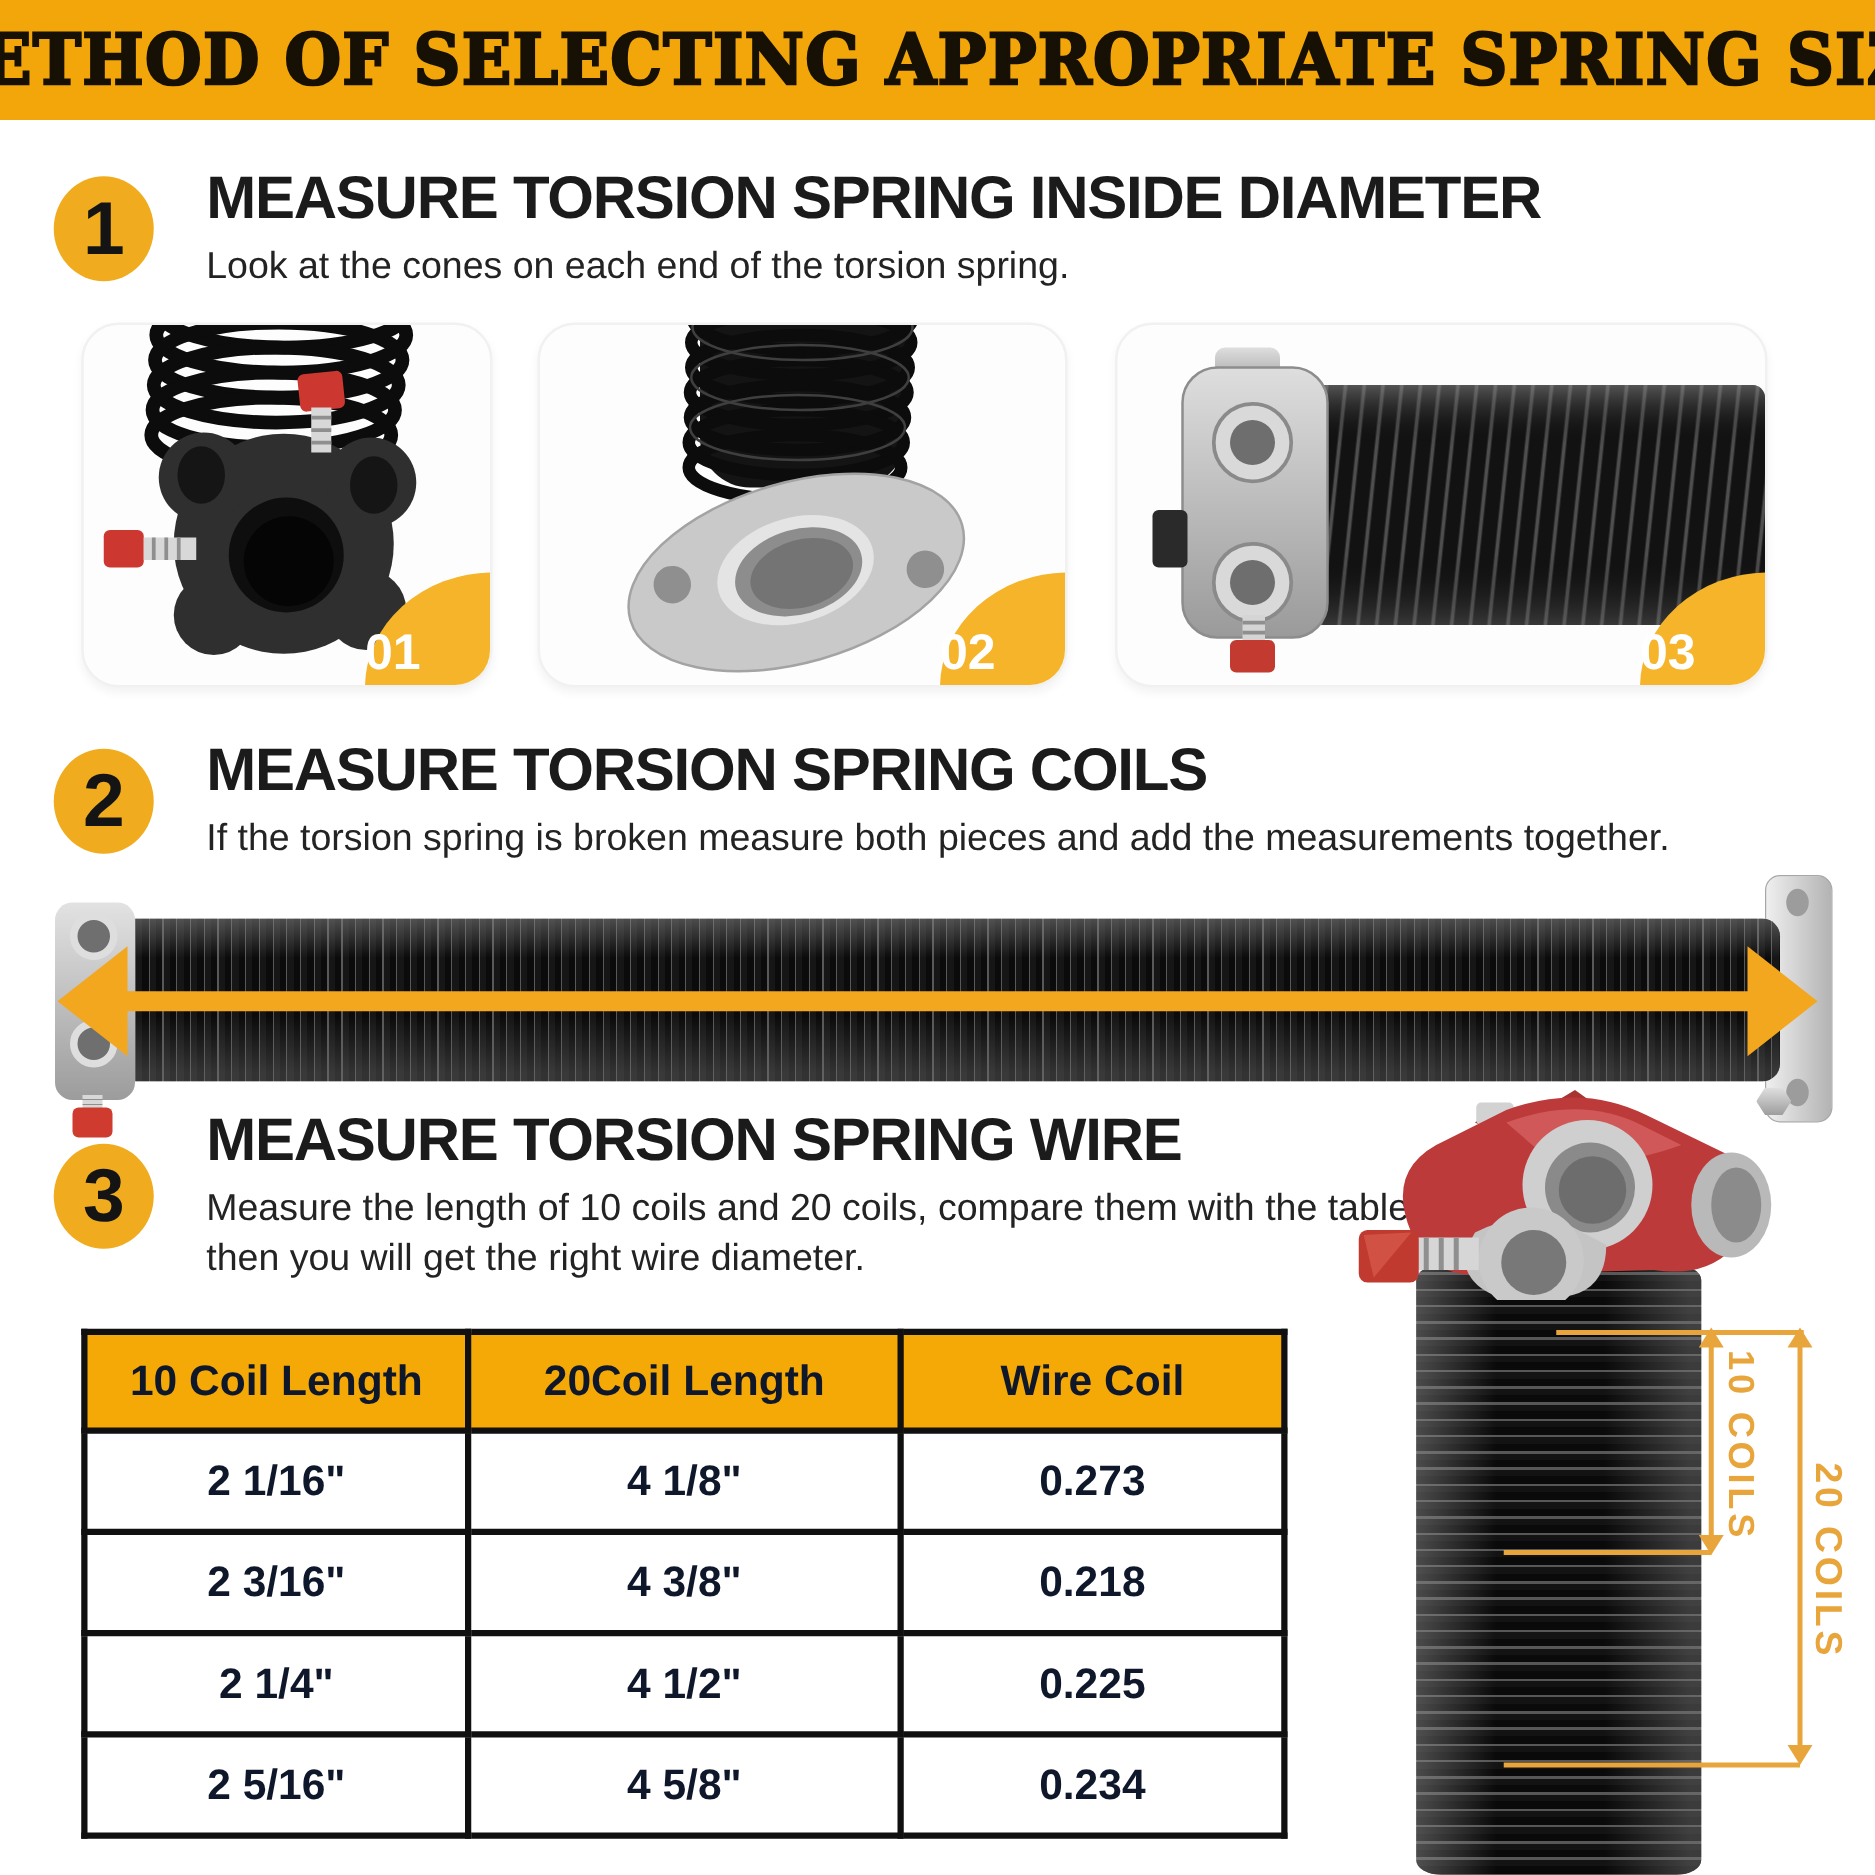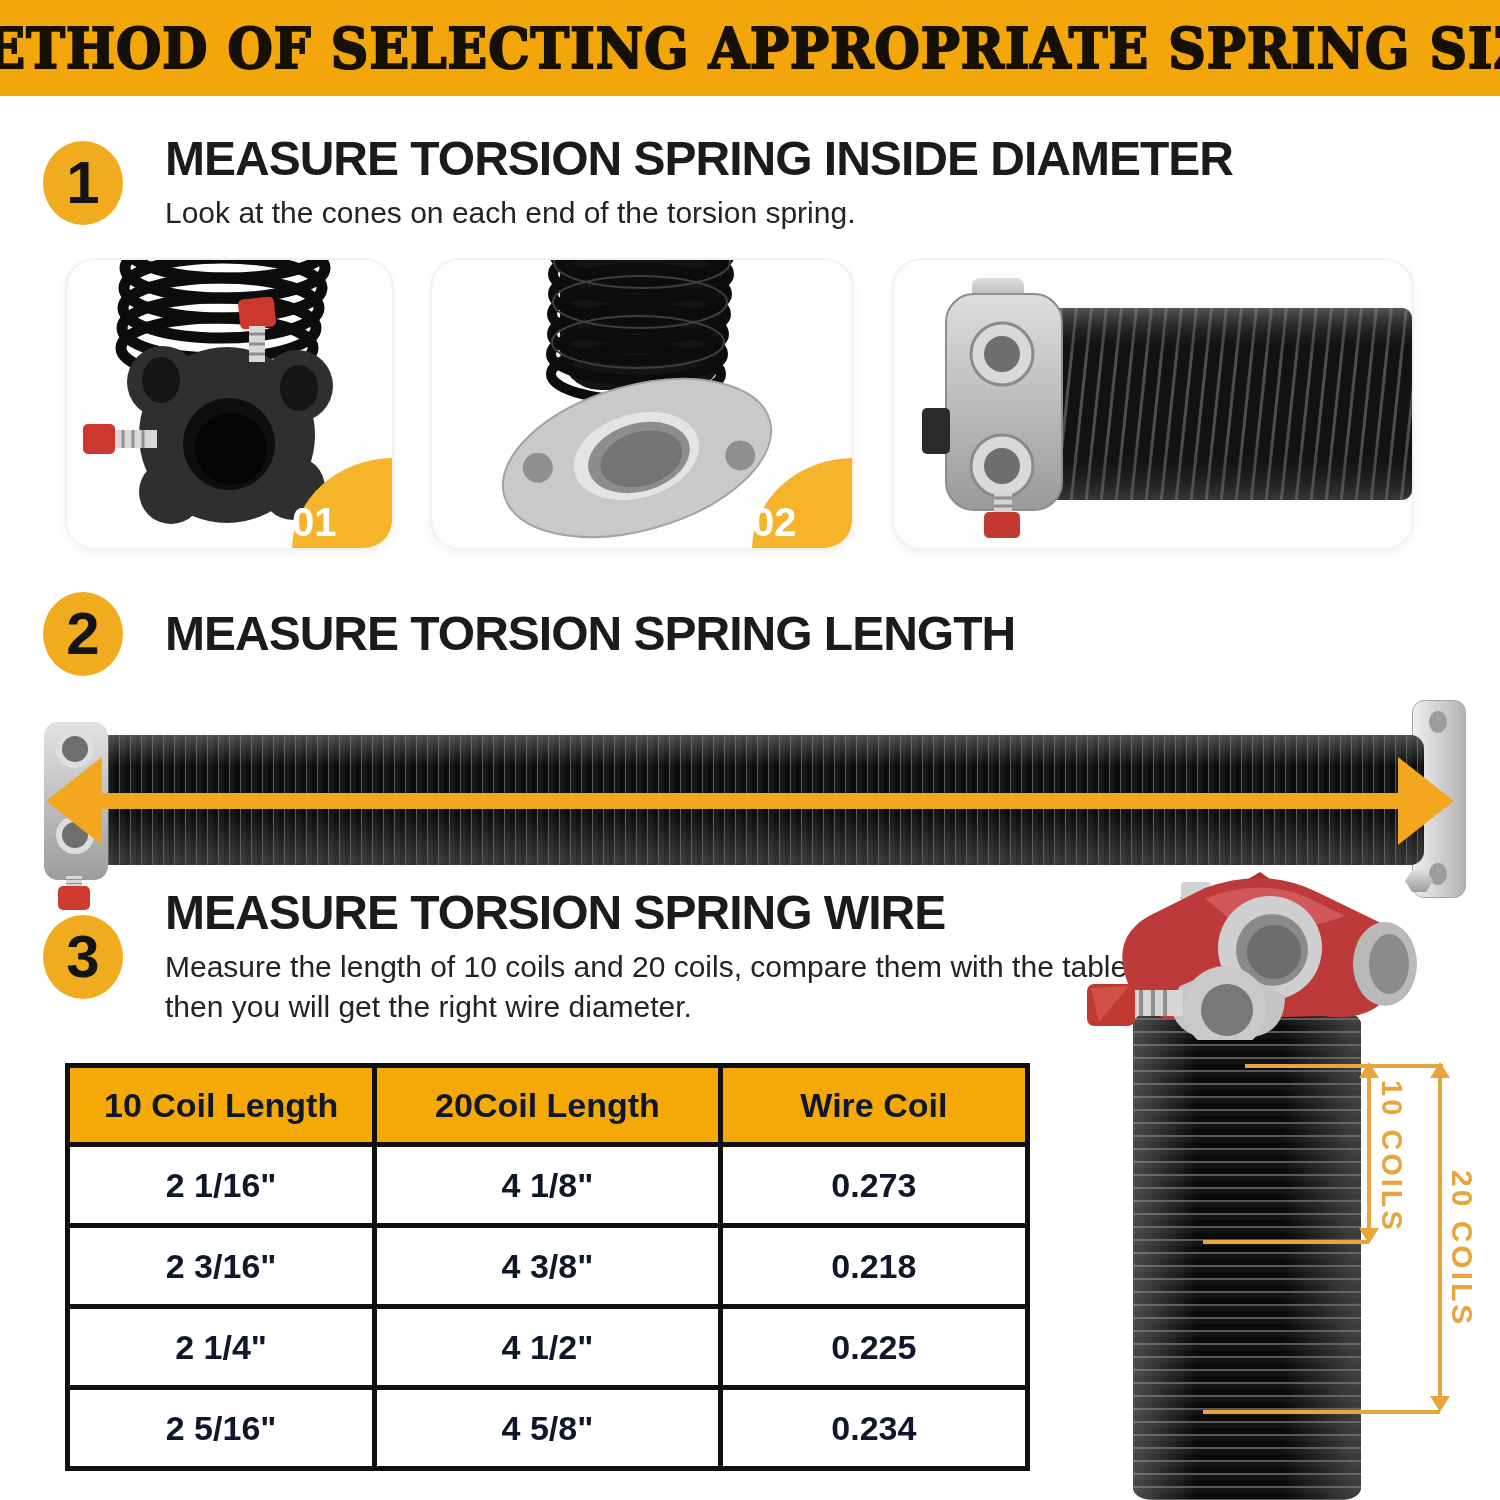--- a/index.html
+++ b/index.html
@@ -206,29 +206,33 @@
         <rect x="28" y="148" width="28" height="46" rx="5" fill="#2a2a2a"></rect>
         <circle cx="108" cy="94" r="31" fill="#d9d9d9" stroke="#8a8a8a" stroke-width="3"></circle>
         <circle cx="108" cy="94" r="18" fill="#6e6e6e"></circle>
         <circle cx="108" cy="206" r="31" fill="#d9d9d9" stroke="#8a8a8a" stroke-width="3"></circle>
         <circle cx="108" cy="206" r="18" fill="#6e6e6e"></circle>
         <rect x="100" y="232" width="18" height="22" fill="#d5d5d5"></rect>
         <line x1="100" y1="238" x2="118" y2="238" stroke="#8f8f8f" stroke-width="3"></line>
         <line x1="100" y1="246" x2="118" y2="246" stroke="#8f8f8f" stroke-width="3"></line>
         <rect x="90" y="252" width="36" height="26" rx="5" fill="#c23a30"></rect>
       </svg>
+      <figcaption class="badge">
+        <span>03</span>
+      </figcaption>
     </figure>
   </div>
 
   <section class="step step2">
     <div class="circle">
       <span>2</span>
     </div>
     <div class="step-text">
-      <div class="step-title">MEASURE TORSION SPRING LENGTH</div>
+      <div class="step-title">MEASURE TORSION SPRING COILS</div>
+      <div class="step-desc">If the torsion spring is broken measure both pieces and add the measurements together.</div>
     </div>
   </section>
 
   <div class="long-spring">
     <div class="ls-flange">
       <div class="fhole top"></div>
       <div class="fhole bot"></div>
     </div>
     <div class="ls-body"></div>
     <div class="ls-cone">

